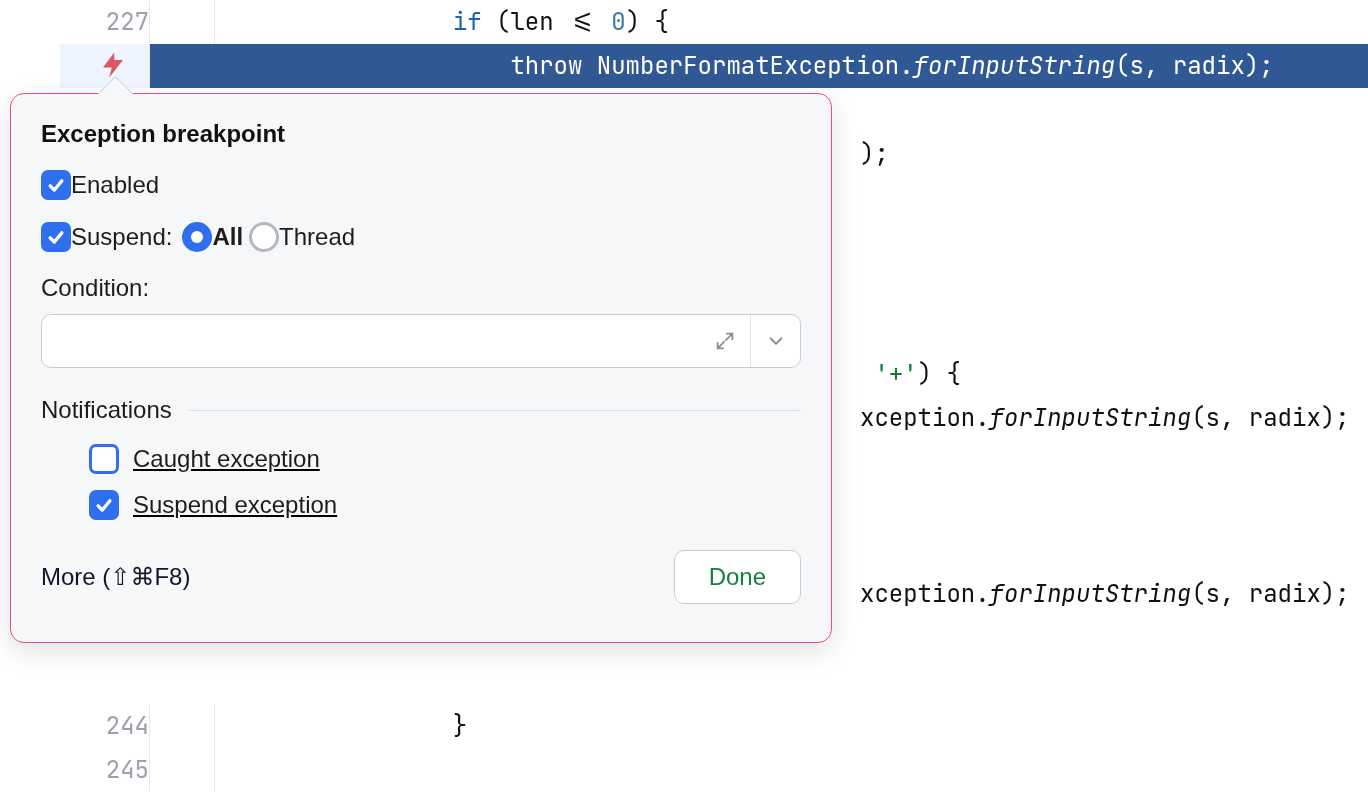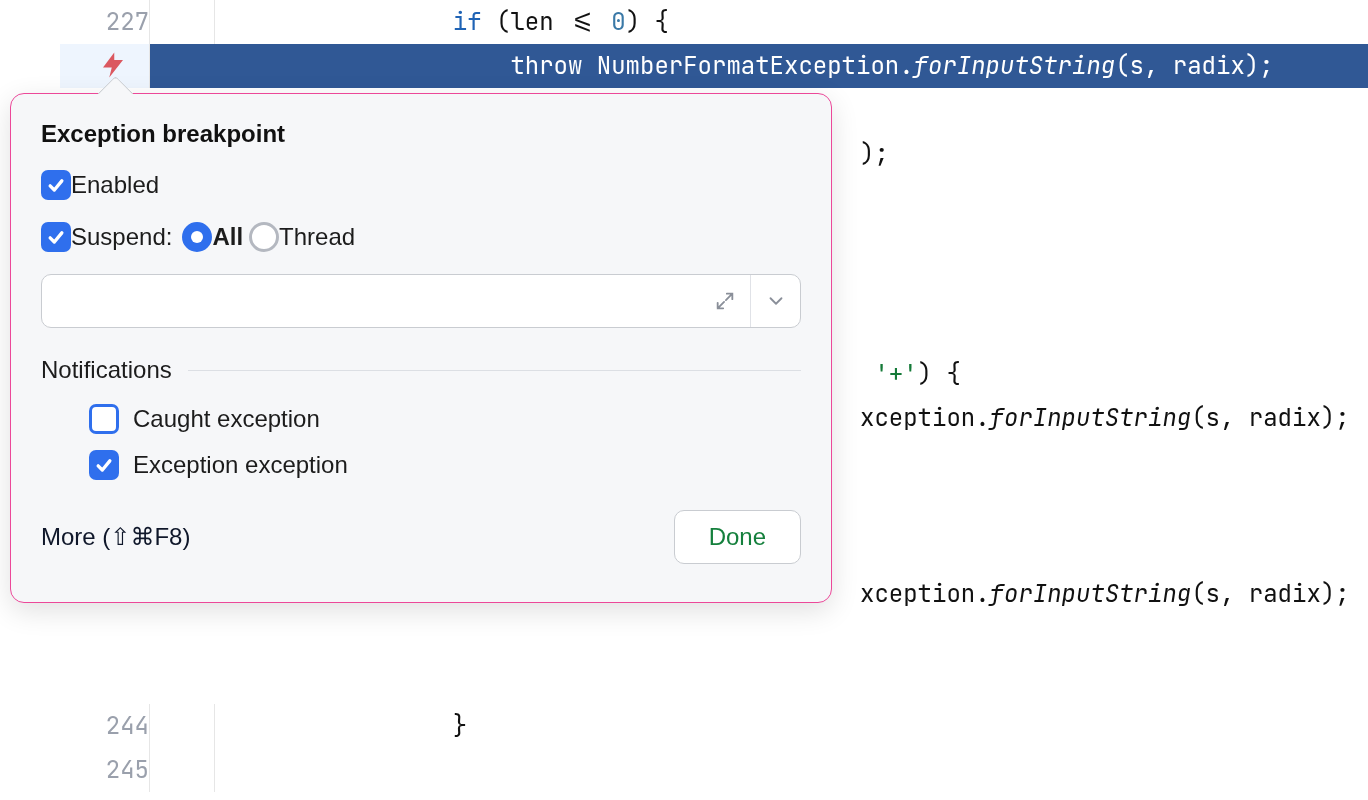--- a/index.html
+++ b/index.html
@@ -211,20 +211,21 @@
       height: 1px;
       background: #dcdfe4;
       margin-left: 16px;
     }
     .indent-row {
       display: flex;
       align-items: center;
       gap: 14px;
       margin-left: 48px;
       margin-bottom: 16px;
+      text-decoration: underline;
     }
 
     .footer {
       display: flex;
       align-items: center;
       justify-content: space-between;
       margin-top: 30px;
     }
     .more-link {
       color: #0f172a;
@@ -331,20 +332,21 @@
     </span>
     <span class="lbl">Suspend:</span>
     <span style="width:10px"></span>
     <span class="radio checked"></span>
     <span class="lbl bold">All</span>
     <span style="width:6px"></span>
     <span class="radio"></span>
     <span class="lbl">Thread</span>
   </div>
 
+  <div class="section-label">Condition:</div>
   <div class="condition-input">
     <input type="text" value="" style="">
     <div class="expand-btn">
       <svg viewBox="0 0 24 24" fill="none" stroke="currentColor" stroke-width="2" stroke-linecap="round">
           <path d="M14 4 L20 4 L20 10 M20 4 L13 11"></path>
           <path d="M10 20 L4 20 L4 14 M4 20 L11 13"></path>
         </svg>
     </div>
     <div class="dropdown-btn">
       <svg viewBox="0 0 24 24" fill="none" stroke="currentColor" stroke-width="2" stroke-linecap="round" stroke-linejoin="round">
@@ -361,20 +363,20 @@
   <div class="indent-row">
     <span class="checkbox unchecked-filled"></span>
     <span class="lbl">Caught exception</span>
   </div>
   <div class="indent-row">
     <span class="checkbox checked">
       <svg viewBox="0 0 24 24" fill="none" stroke="#fff" stroke-width="4" stroke-linecap="round" stroke-linejoin="round">
           <polyline points="5 13 10 18 19 7"></polyline>
         </svg>
     </span>
-    <span class="lbl">Exception exception</span>
+    <span class="lbl">Suspend exception</span>
   </div>
 
   <div class="footer">
     <span class="more-link">More (⇧⌘F8)</span>
     <button class="done-btn">Done</button>
   </div>
 </div>
 
 </body></html>

